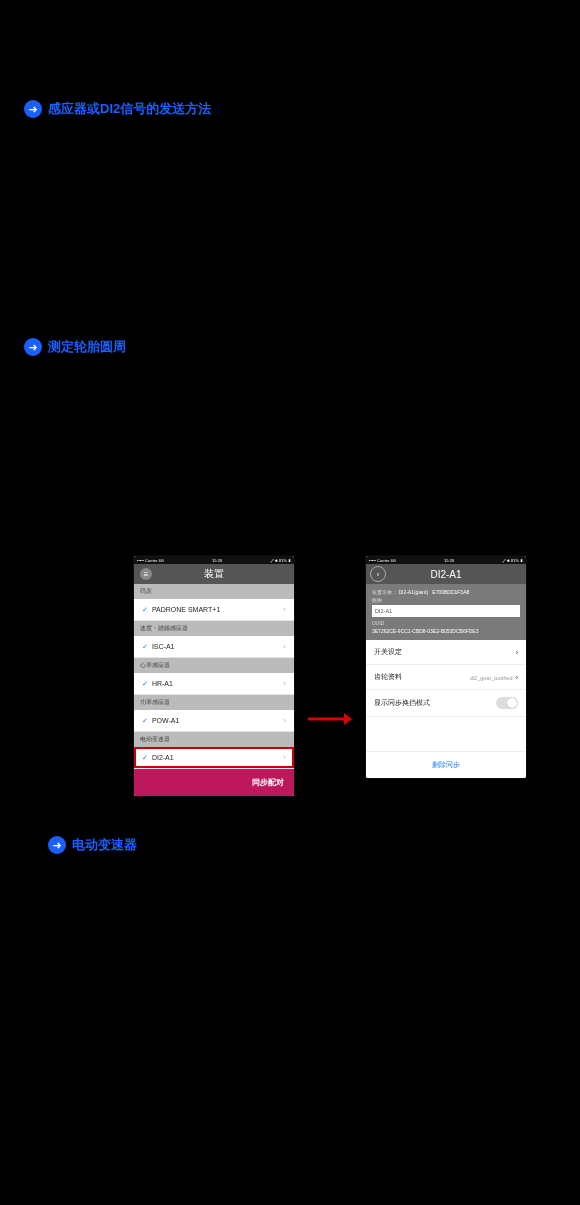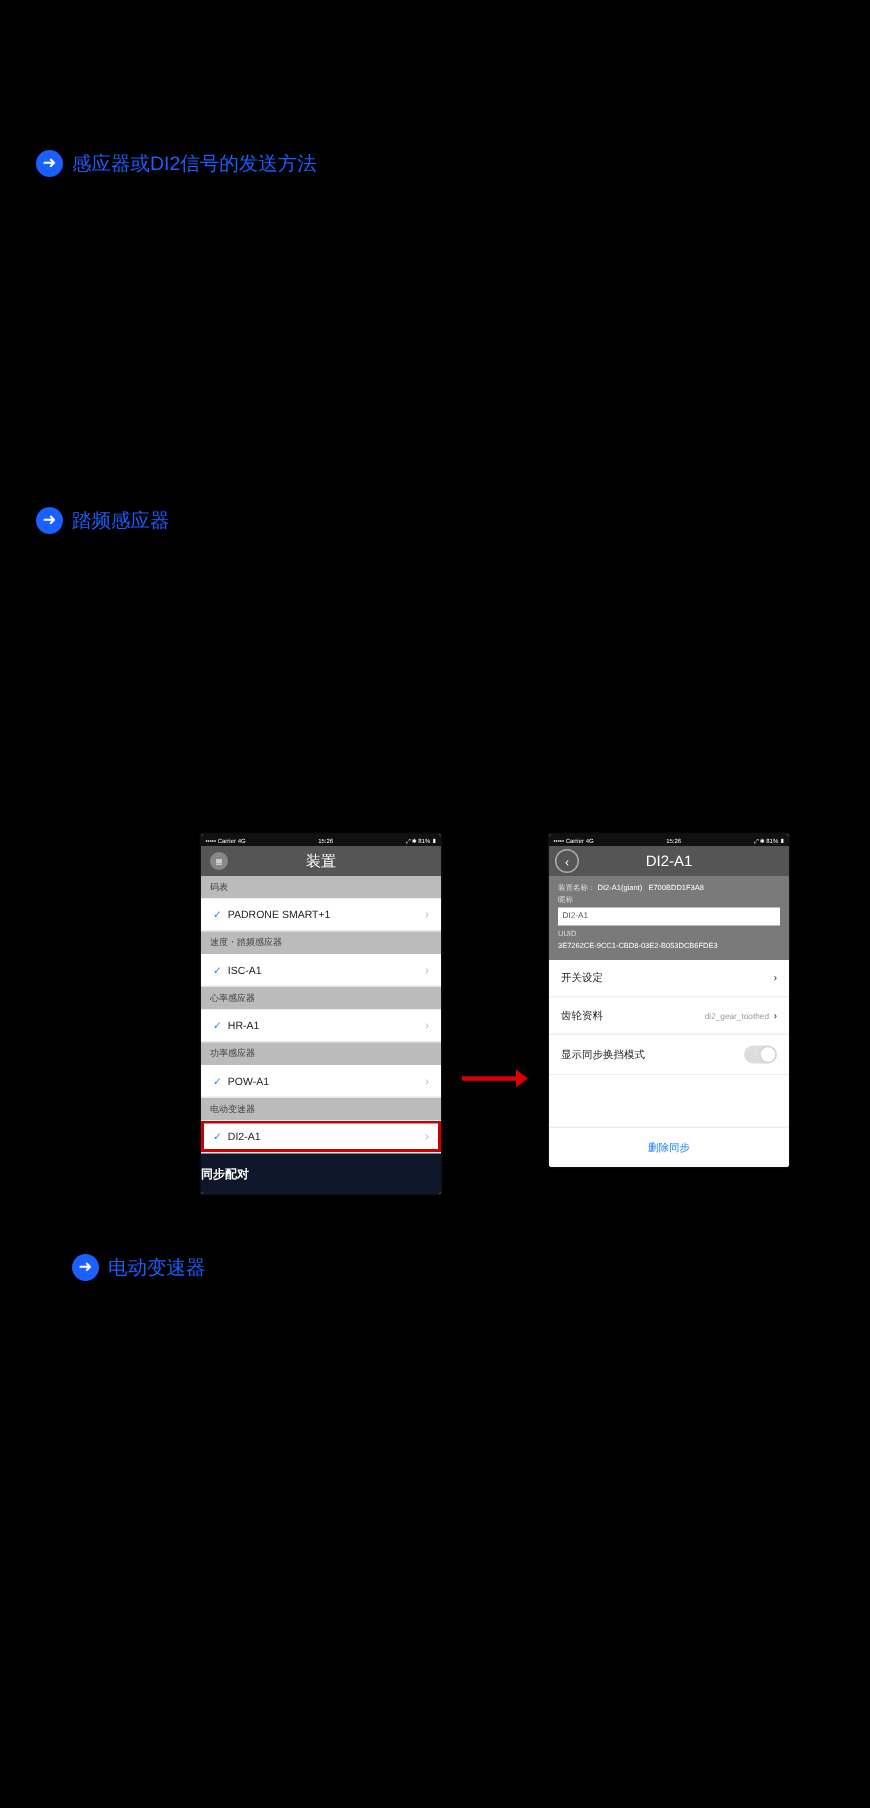--- a/index.html
+++ b/index.html
@@ -1,34 +1,34 @@
 <!DOCTYPE html>
 <html><head>
 <meta charset="utf-8">
 <style>
   html,body{margin:0;padding:0;background:#000;color:#fff;font-family:-apple-system,Helvetica,Arial,sans-serif;font-size:12px;}
   .page{width:580px;box-sizing:border-box;padding:20px 24px;}
   .link-row{display:flex;align-items:center;gap:6px;margin:80px 0 22px 0;}
   .link-row.first{margin-top:80px;}
   .arrow-circle{width:18px;height:18px;border-radius:50%;background:#1a5fff;display:flex;align-items:center;justify-content:center;flex:none;}
   .arrow-circle span{color:#fff;font-size:11px;line-height:1;}
-  .link-text{color:#1a5fff;font-weight:400;font-size:13px;}
+  .link-text{color:#1a5fff;font-weight:700;font-size:13px;}
   .indent-link .link-row{margin-left:24px;}
   .screens{display:flex;align-items:flex-start;justify-content:flex-start;margin:200px 0 40px 110px;gap:14px;}
   .phone{width:160px;background:#fff;border-radius:2px;overflow:hidden;color:#222;font-size:6px;box-shadow:0 0 0 1px rgba(255,255,255,0.05);}
   .statusbar{background:#111;color:#fff;height:8px;display:flex;align-items:center;justify-content:space-between;padding:0 3px;font-size:4px;}
   .navbar{background:#555;color:#fff;height:20px;display:flex;align-items:center;justify-content:center;position:relative;font-size:10px;}
   .navbar .hamburger{position:absolute;left:6px;width:12px;height:12px;border-radius:50%;background:#888;display:flex;align-items:center;justify-content:center;font-size:8px;}
   .navbar .back{position:absolute;left:4px;width:14px;height:14px;border-radius:50%;border:1px solid #aaa;display:flex;align-items:center;justify-content:center;font-size:8px;}
   .section-hdr{background:#bbb;color:#444;font-size:6px;padding:3px 6px;}
   .cell{background:#fff;border-bottom:1px solid #e5e5e5;padding:6px 8px;display:flex;align-items:center;justify-content:space-between;font-size:7px;}
   .cell .check{color:#1a7fff;margin-right:4px;font-size:7px;}
   .cell .chev{color:#bbb;font-size:8px;}
   .cell.highlight{box-shadow:0 0 0 2px #c00 inset;}
-  .bottom-btn{background:#0f172a;color:#fff;text-align:left;font-size:8px;font-weight:700;padding:8px 0;}
+  .bottom-btn{background:#be185d;color:#fff;text-align:right;font-size:8px;font-weight:700;padding:8px 10px;}
   .arrow-between{align-self:center;margin-top:86px;}
   .arrow-between svg{display:block;}
   .info-block{background:#7a7a7a;color:#fff;padding:5px 6px;font-size:5px;line-height:1.5;}
   .info-block .label{color:#ddd;font-size:5px;}
   .info-block .nick{background:#fff;color:#555;padding:2px 3px;margin-top:1px;font-size:5.5px;}
   .settings-cell{background:#fff;border-bottom:1px solid #eee;padding:7px 8px;display:flex;align-items:center;justify-content:space-between;font-size:7px;color:#222;}
   .settings-cell .sub{color:#999;font-size:5.5px;margin-right:3px;}
   .toggle{width:22px;height:12px;border-radius:6px;background:#ddd;position:relative;}
   .toggle::after{content:"";position:absolute;right:1px;top:1px;width:10px;height:10px;border-radius:50%;background:#fff;box-shadow:0 0 1px rgba(0,0,0,.3);}
   .spacer{height:34px;background:#fff;}
@@ -43,21 +43,21 @@
     <span class="arrow-circle">
         <span>➜</span>
       </span>
     <span class="link-text">感应器或DI2信号的发送方法</span>
   </div>
 
   <div class="link-row" style="margin-top:220px;">
     <span class="arrow-circle">
         <span>➜</span>
       </span>
-    <span class="link-text">踏频感应器</span>
+    <span class="link-text">测定轮胎圆周</span>
   </div>
 
   <div class="screens">
 
     <div class="phone">
       <div class="statusbar">
         <span>••••• Carrier   4G</span>
         <span>15:26</span>
         <span>⤢ ✱ 81% ▮</span>
       </div>

